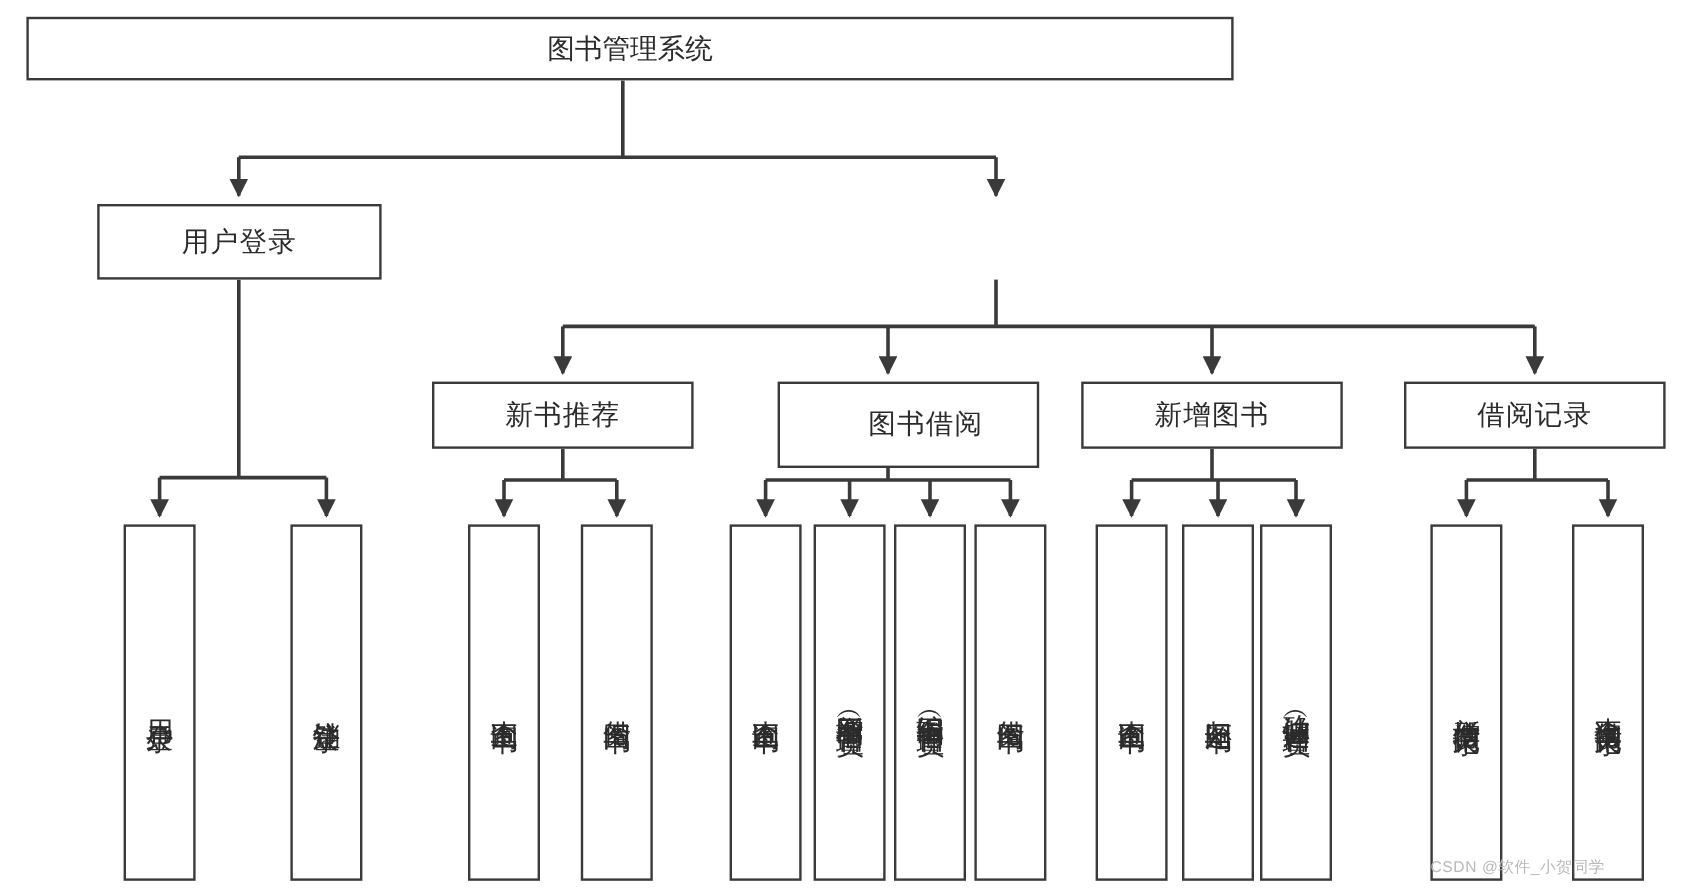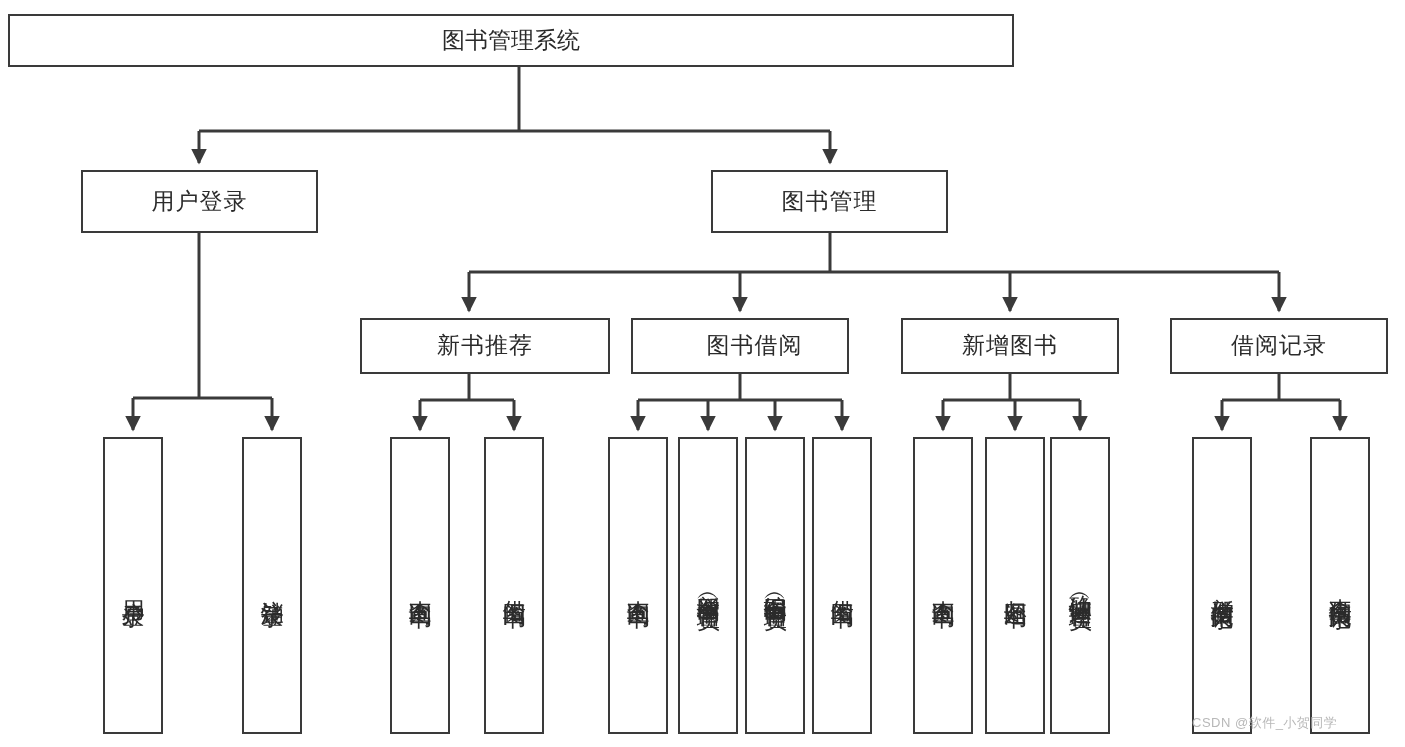--- a/index.html
+++ b/index.html
@@ -116,35 +116,32 @@
       <path d="M 1015 400 L 1015 430" marker-end="url(#arrow)"></path>
       <path d="M 1080 400 L 1080 430" marker-end="url(#arrow)"></path>
 
       <path d="M 1279 374 L 1279 400"></path>
       <path d="M 1222 400 L 1340 400"></path>
       <path d="M 1222 400 L 1222 430" marker-end="url(#arrow)"></path>
       <path d="M 1340 400 L 1340 430" marker-end="url(#arrow)"></path>
     </g>
   </svg>
 
-  <div class="node root" style="left:8px; top:14px; width:1006px; height:53px;">
+  <div class="node root" style="left:22px; top:14px; width:1006px; height:53px;">
     <span>图书管理系统</span>
   </div>
 
   <div class="node h" style="left:81px; top:170px; width:237px; height:63px;">
     <span>用户登录</span>
   </div>
-  <div class="node h" style="left:711px; top:170px; width:237px; height:63px;">
-    <span>图书管理</span>
-  </div>
 
-  <div class="node h" style="left:360px; top:318px; width:250px; height:56px;">
+  <div class="node h" style="left:360px; top:318px; width:218px; height:56px;">
     <span>新书推荐</span>
   </div>
-  <div class="node h" style="left:631px; top:318px; width:218px; height:56px;padding-left:29px;">
+  <div class="node h" style="left:648px; top:318px; width:218px; height:72px;padding-left:29px;">
     <span>图书借阅</span>
   </div>
   <div class="node h" style="left:901px; top:318px; width:218px; height:56px;">
     <span>新增图书</span>
   </div>
   <div class="node h" style="left:1170px; top:318px; width:218px; height:56px;">
     <span>借阅记录</span>
   </div>
 
   <div class="node v" style="left:103px; top:437px; width:60px; height:297px;">

